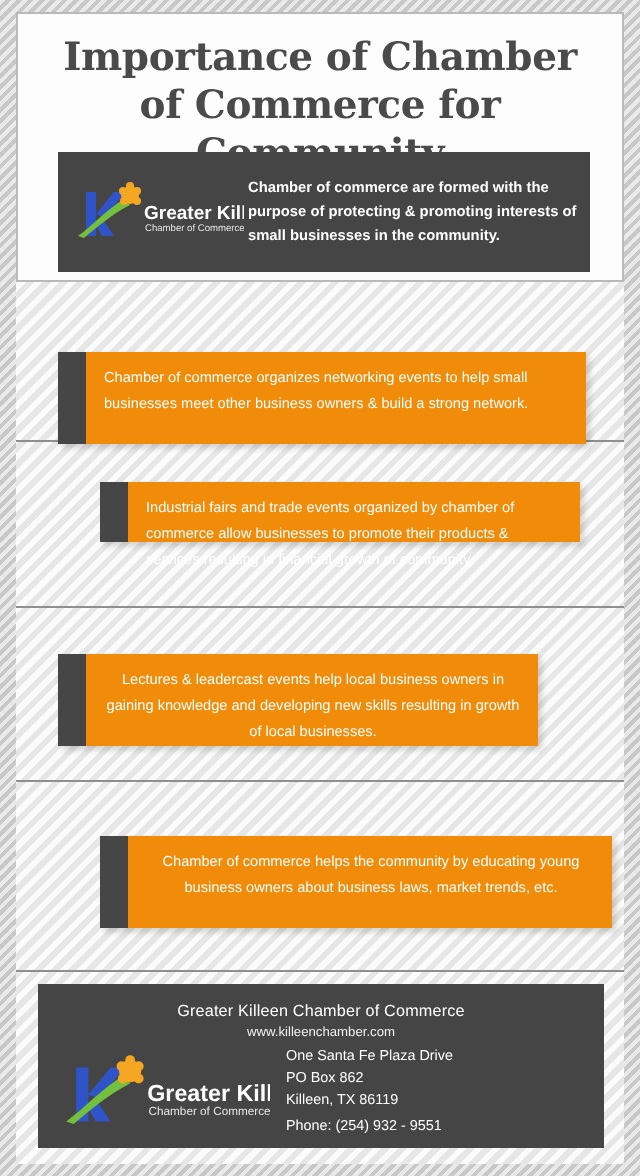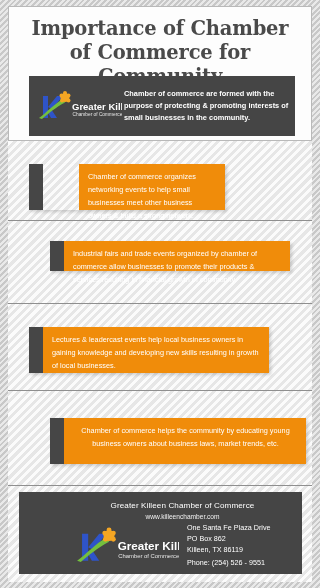--- a/index.html
+++ b/index.html
@@ -85,32 +85,31 @@
   }
   .point .body{
     flex:1;
     background:#f08c0a;
     color:#ffffff;
     font-size:7.3px;
     line-height:1.78;
     padding:7px 8px 7px 9px;
     box-sizing:border-box;
   }
-  #point-1{left:29px;top:164px;width:196px;height:46px;gap:36px;}
+  #point-1{left:29px;top:176px;width:264px;height:46px;}
   #point-2{left:50px;top:241px;width:240px;height:30px;}
-  #point-3{left:29px;top:327px;width:240px;height:46px;}
+  #point-3{left:29px;top:327px;width:240px;height:46px;text-align:center;}
   #point-4{left:50px;top:418px;width:256px;height:46px;text-align:center;}
 
   
   .footer{
     position:absolute;left:19px;top:492px;width:283px;height:82px;
     background:#454545;
     color:#ffffff;
     box-sizing:border-box;
-    padding-left:44px;
   }
   .footer-org{
     text-align:center;
     font-size:8.1px;
     padding-top:9px;
     letter-spacing:.1px;
   }
   .footer-site{
     text-align:center;
     font-size:6.6px;
@@ -216,17 +215,17 @@
             <circle cx="62" cy="8" r="4"></circle>
           </g>
           <text class="lg-name" x="76" y="41" font-size="19">Greater Killeen</text>
           <text class="lg-sub" x="77" y="53" font-size="9.6">Chamber of Commerce</text>
         </svg>
       </div>
       <div class="footer-addr">
         <div>One Santa Fe Plaza Drive</div>
         <div>PO Box 862</div>
         <div>Killeen, TX 86119</div>
-        <div class="footer-phone">Phone: (254) 526 - 9551</div>
+        <div class="footer-phone">Phone: (254) 932 - 9551</div>
       </div>
     </div>
   </div>
 </div>
 
 </body></html>

